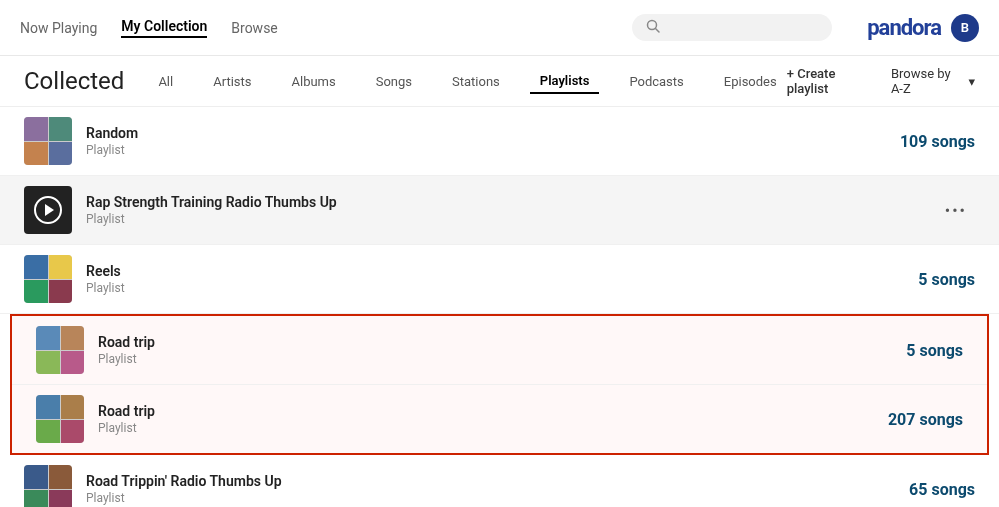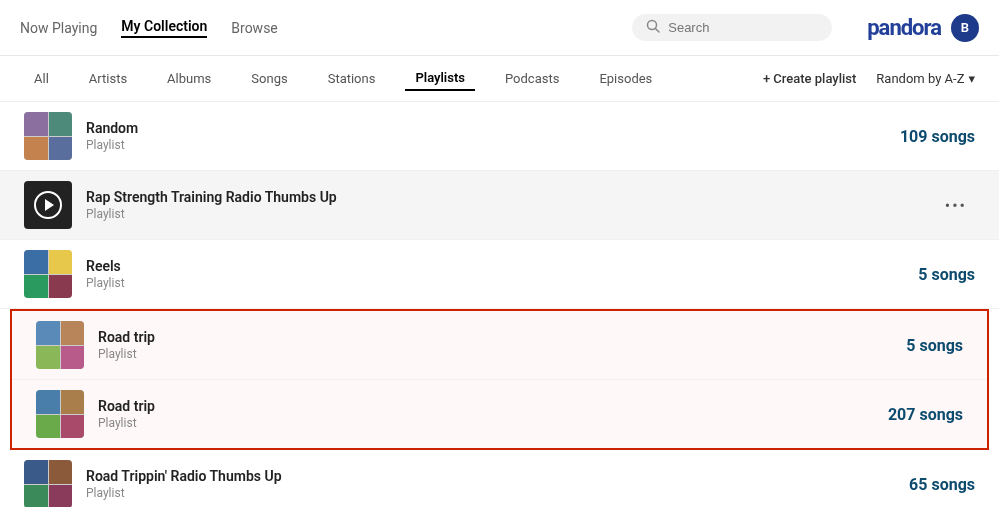--- a/index.html
+++ b/index.html
@@ -267,43 +267,43 @@
     <span class="nav-link active">My Collection</span>
     <span class="nav-link">Browse</span>
   </div>
   <div class="search-bar">
     <span class="search-icon-svg">
       <svg width="14" height="14" viewBox="0 0 14 14" fill="none">
         <circle cx="6" cy="6" r="4.5" stroke="#888" stroke-width="1.5"></circle>
         <line x1="9.5" y1="9.5" x2="13" y2="13" stroke="#888" stroke-width="1.5" stroke-linecap="round"></line>
       </svg>
     </span>
-    <input type="text" placeholder="Search" style="">
   </div>
   <div class="right-nav">
     <span class="pandora-logo">pandora</span>
     <div class="avatar">B</div>
   </div>
 </div>
 
 <div class="sub-header">
+  <span class="collected-title">Collected</span>
   <div class="filter-tabs">
     <span class="filter-tab">All</span>
     <span class="filter-tab">Artists</span>
     <span class="filter-tab">Albums</span>
     <span class="filter-tab">Songs</span>
     <span class="filter-tab">Stations</span>
     <span class="filter-tab active">Playlists</span>
     <span class="filter-tab">Podcasts</span>
     <span class="filter-tab">Episodes</span>
   </div>
   <div class="right-actions">
     <span class="create-playlist-btn">+ Create playlist</span>
     <span class="sort-btn">
-      <span>Random by A-Z</span>
+      <span>Browse by A-Z</span>
       <span>▾</span>
     </span>
   </div>
 </div>
 
 <div class="playlist-list">
 
   <div class="playlist-item">
     <div class="playlist-thumb thumb-random">
       <div class="thumb-cell thumb-cell-1"></div>

